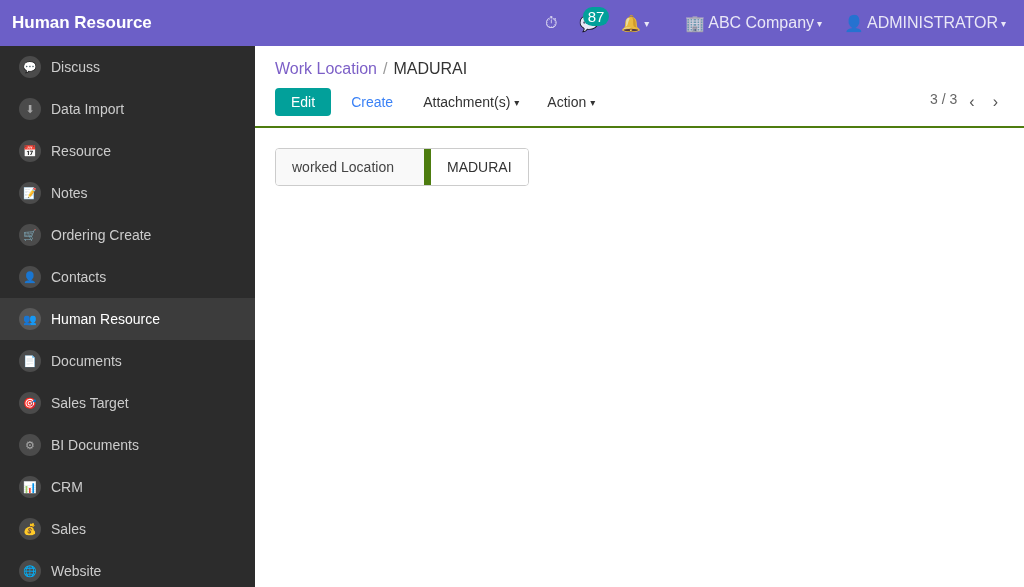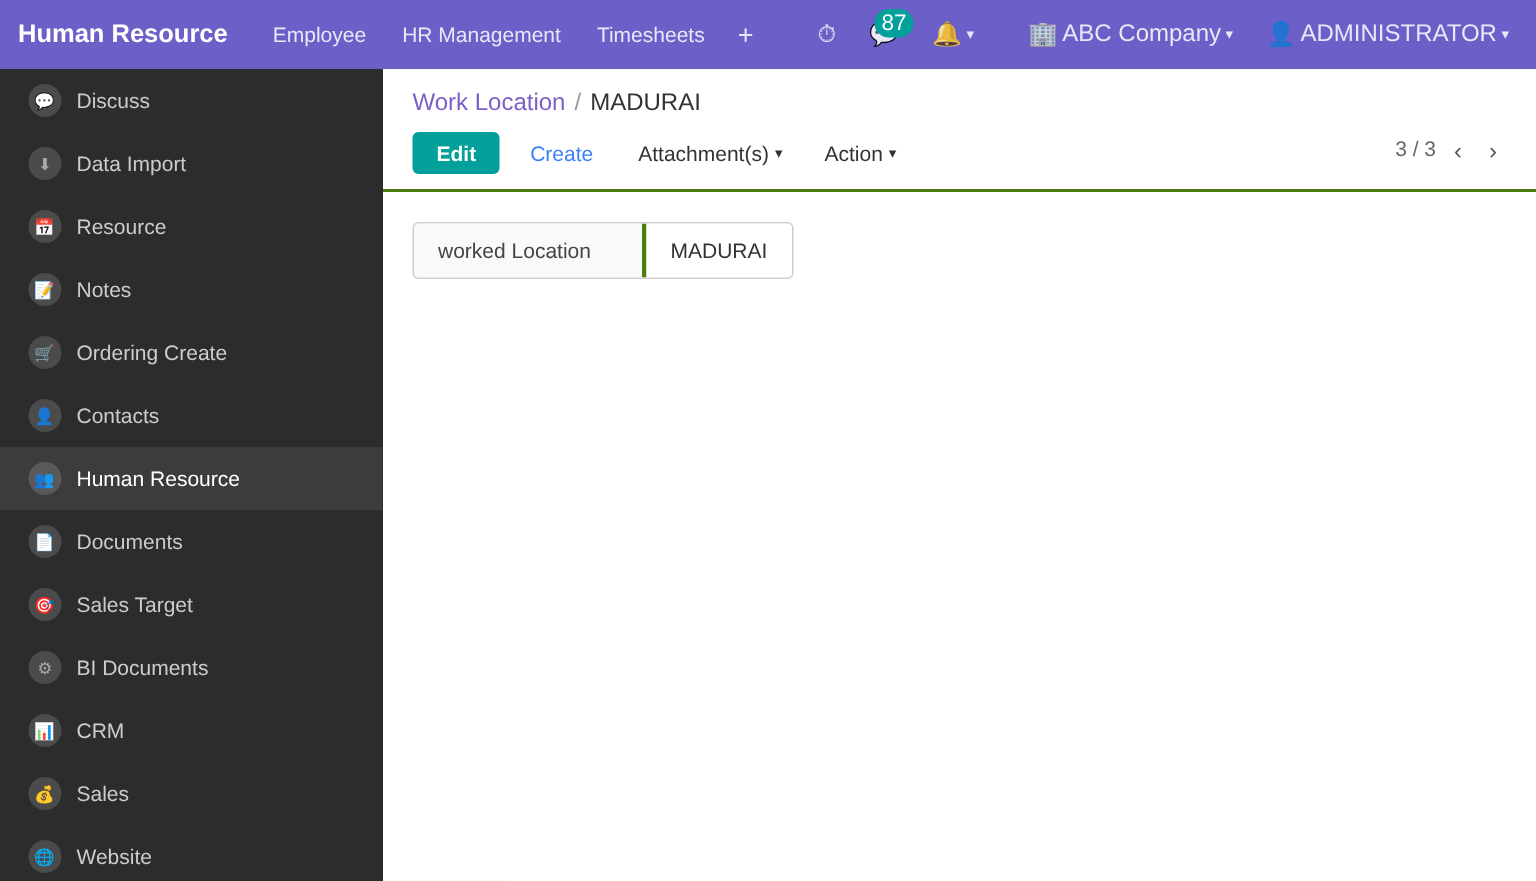--- a/index.html
+++ b/index.html
@@ -151,21 +151,21 @@
       padding-bottom: 10px;
     }
     .btn-edit {
       background: #02a09a;
       color: #fff;
       border: none;
       border-radius: 4px;
       padding: 6px 16px;
       font-size: 14px;
       cursor: pointer;
-      font-weight: 700;
+      font-weight: 400;
     }
     .btn-create {
       background: transparent;
       color: #3b82f6;
       border: none;
       padding: 6px 12px;
       font-size: 14px;
       cursor: pointer;
     }
     .btn-dropdown {
@@ -206,45 +206,39 @@
       border-radius: 4px;
       display: inline-flex;
       overflow: hidden;
       min-width: 250px;
     }
     .form-label {
       background: #f9f9f9;
       padding: 10px 16px;
       color: #444;
       font-size: 14px;
-      border-right: 3px solid #4d7c0f;
+      border-right: 7px solid #4d7c0f;
       min-width: 155px;
       display: flex;
       align-items: center;
     }
     .form-value {
       padding: 10px 16px;
       color: #333;
       font-size: 14px;
       display: flex;
       align-items: center;
       background: #fff;
     }
   </style>
 </head>
 <body>
 
 <nav class="topnav">
   <span class="topnav-brand">Human Resource</span>
-  <div class="topnav-links">
-    <span class="topnav-link">Employee</span>
-    <span class="topnav-link">HR Management</span>
-    <span class="topnav-link">Timesheets</span>
-    <span class="topnav-plus">+</span>
-  </div>
   <div class="topnav-right">
     <span class="topnav-icon-btn">⏱</span>
     <span class="topnav-icon-btn" style="position:relative;">
       <span>💬</span>
       <span class="badge">87</span>
     </span>
     <span class="topnav-icon-btn">
       🔔 <span class="caret">▾</span>
     </span>
     <span class="separator"></span>

